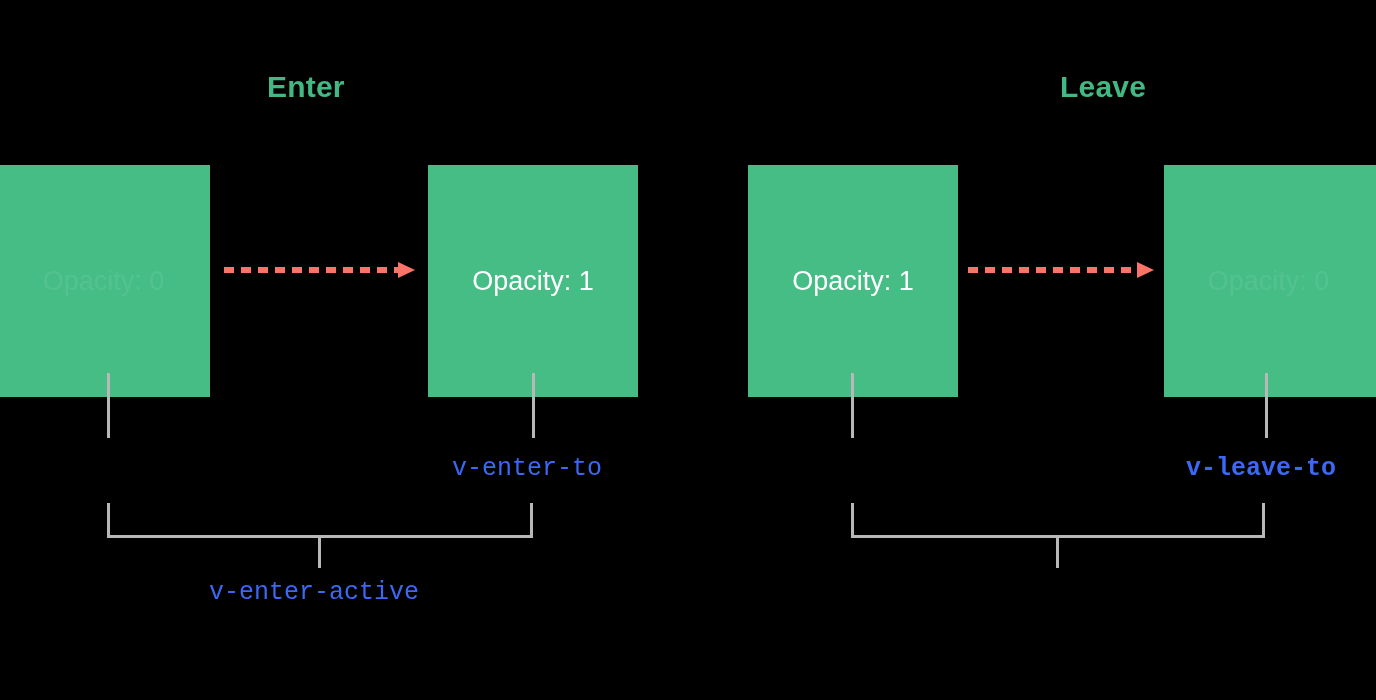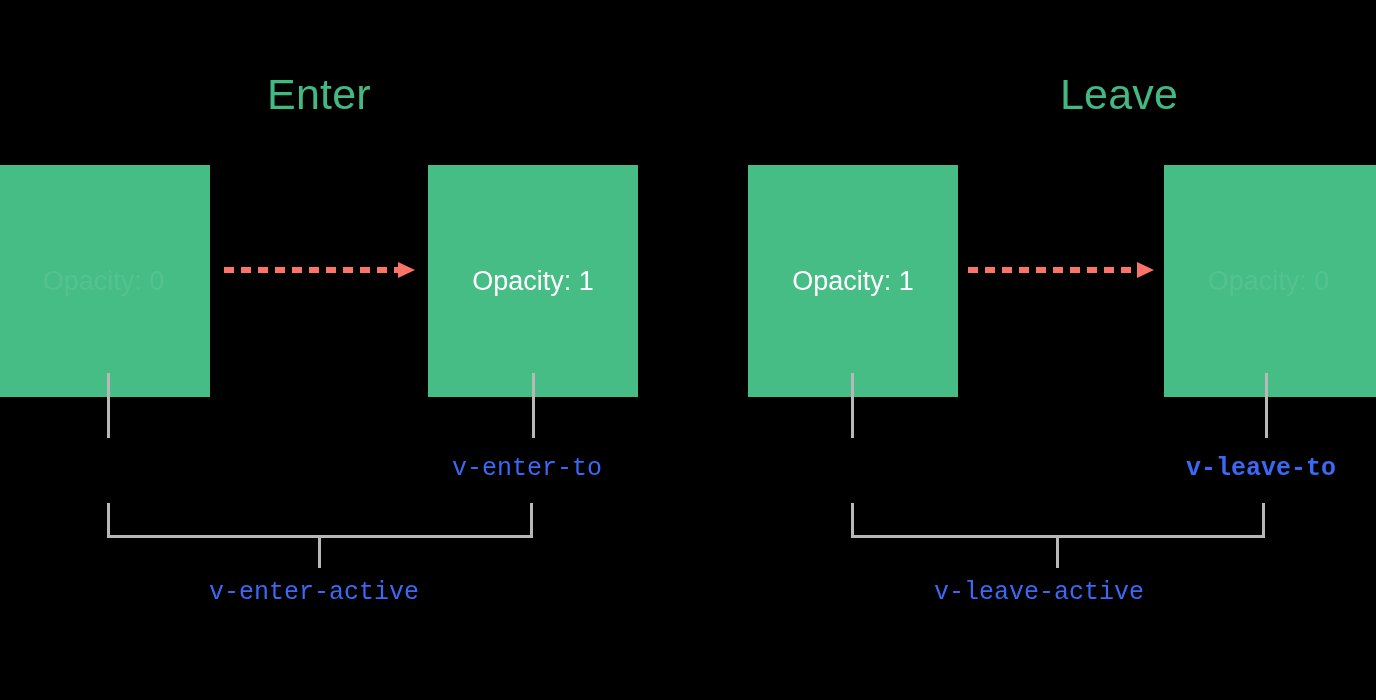--- a/index.html
+++ b/index.html
@@ -15,22 +15,22 @@
     width: 1376px;
     height: 700px;
     background: #000000;
     overflow: hidden;
   }
 
   
   .section-title {
     position: absolute;
     font-family: "Liberation Sans", sans-serif;
-    font-weight: normal;
-    font-size: 43px;
+    font-weight: bold;
+    font-size: 30px;
     color: #42b883;
     letter-spacing: 0.2px;
     white-space: nowrap;
   }
   #title-enter { left: 267px; top: 70px; }
   #title-leave { left: 1060px; top: 70px; }
 
   
   .state-box {
     position: absolute;
@@ -202,15 +202,14 @@
     <div class="drop"></div>
   </div>
   <div id="lbl-enter-active" class="class-label">v-enter-active</div>
 
   <div id="bracket-leave" class="bracket">
     <div class="arm left"></div>
     <div class="arm right"></div>
     <div class="bar"></div>
     <div class="drop"></div>
   </div>
-  <div id="lbl-leave-active" class="class-label">v-leave-active</div>
 
 </div>
 
 </body></html>

